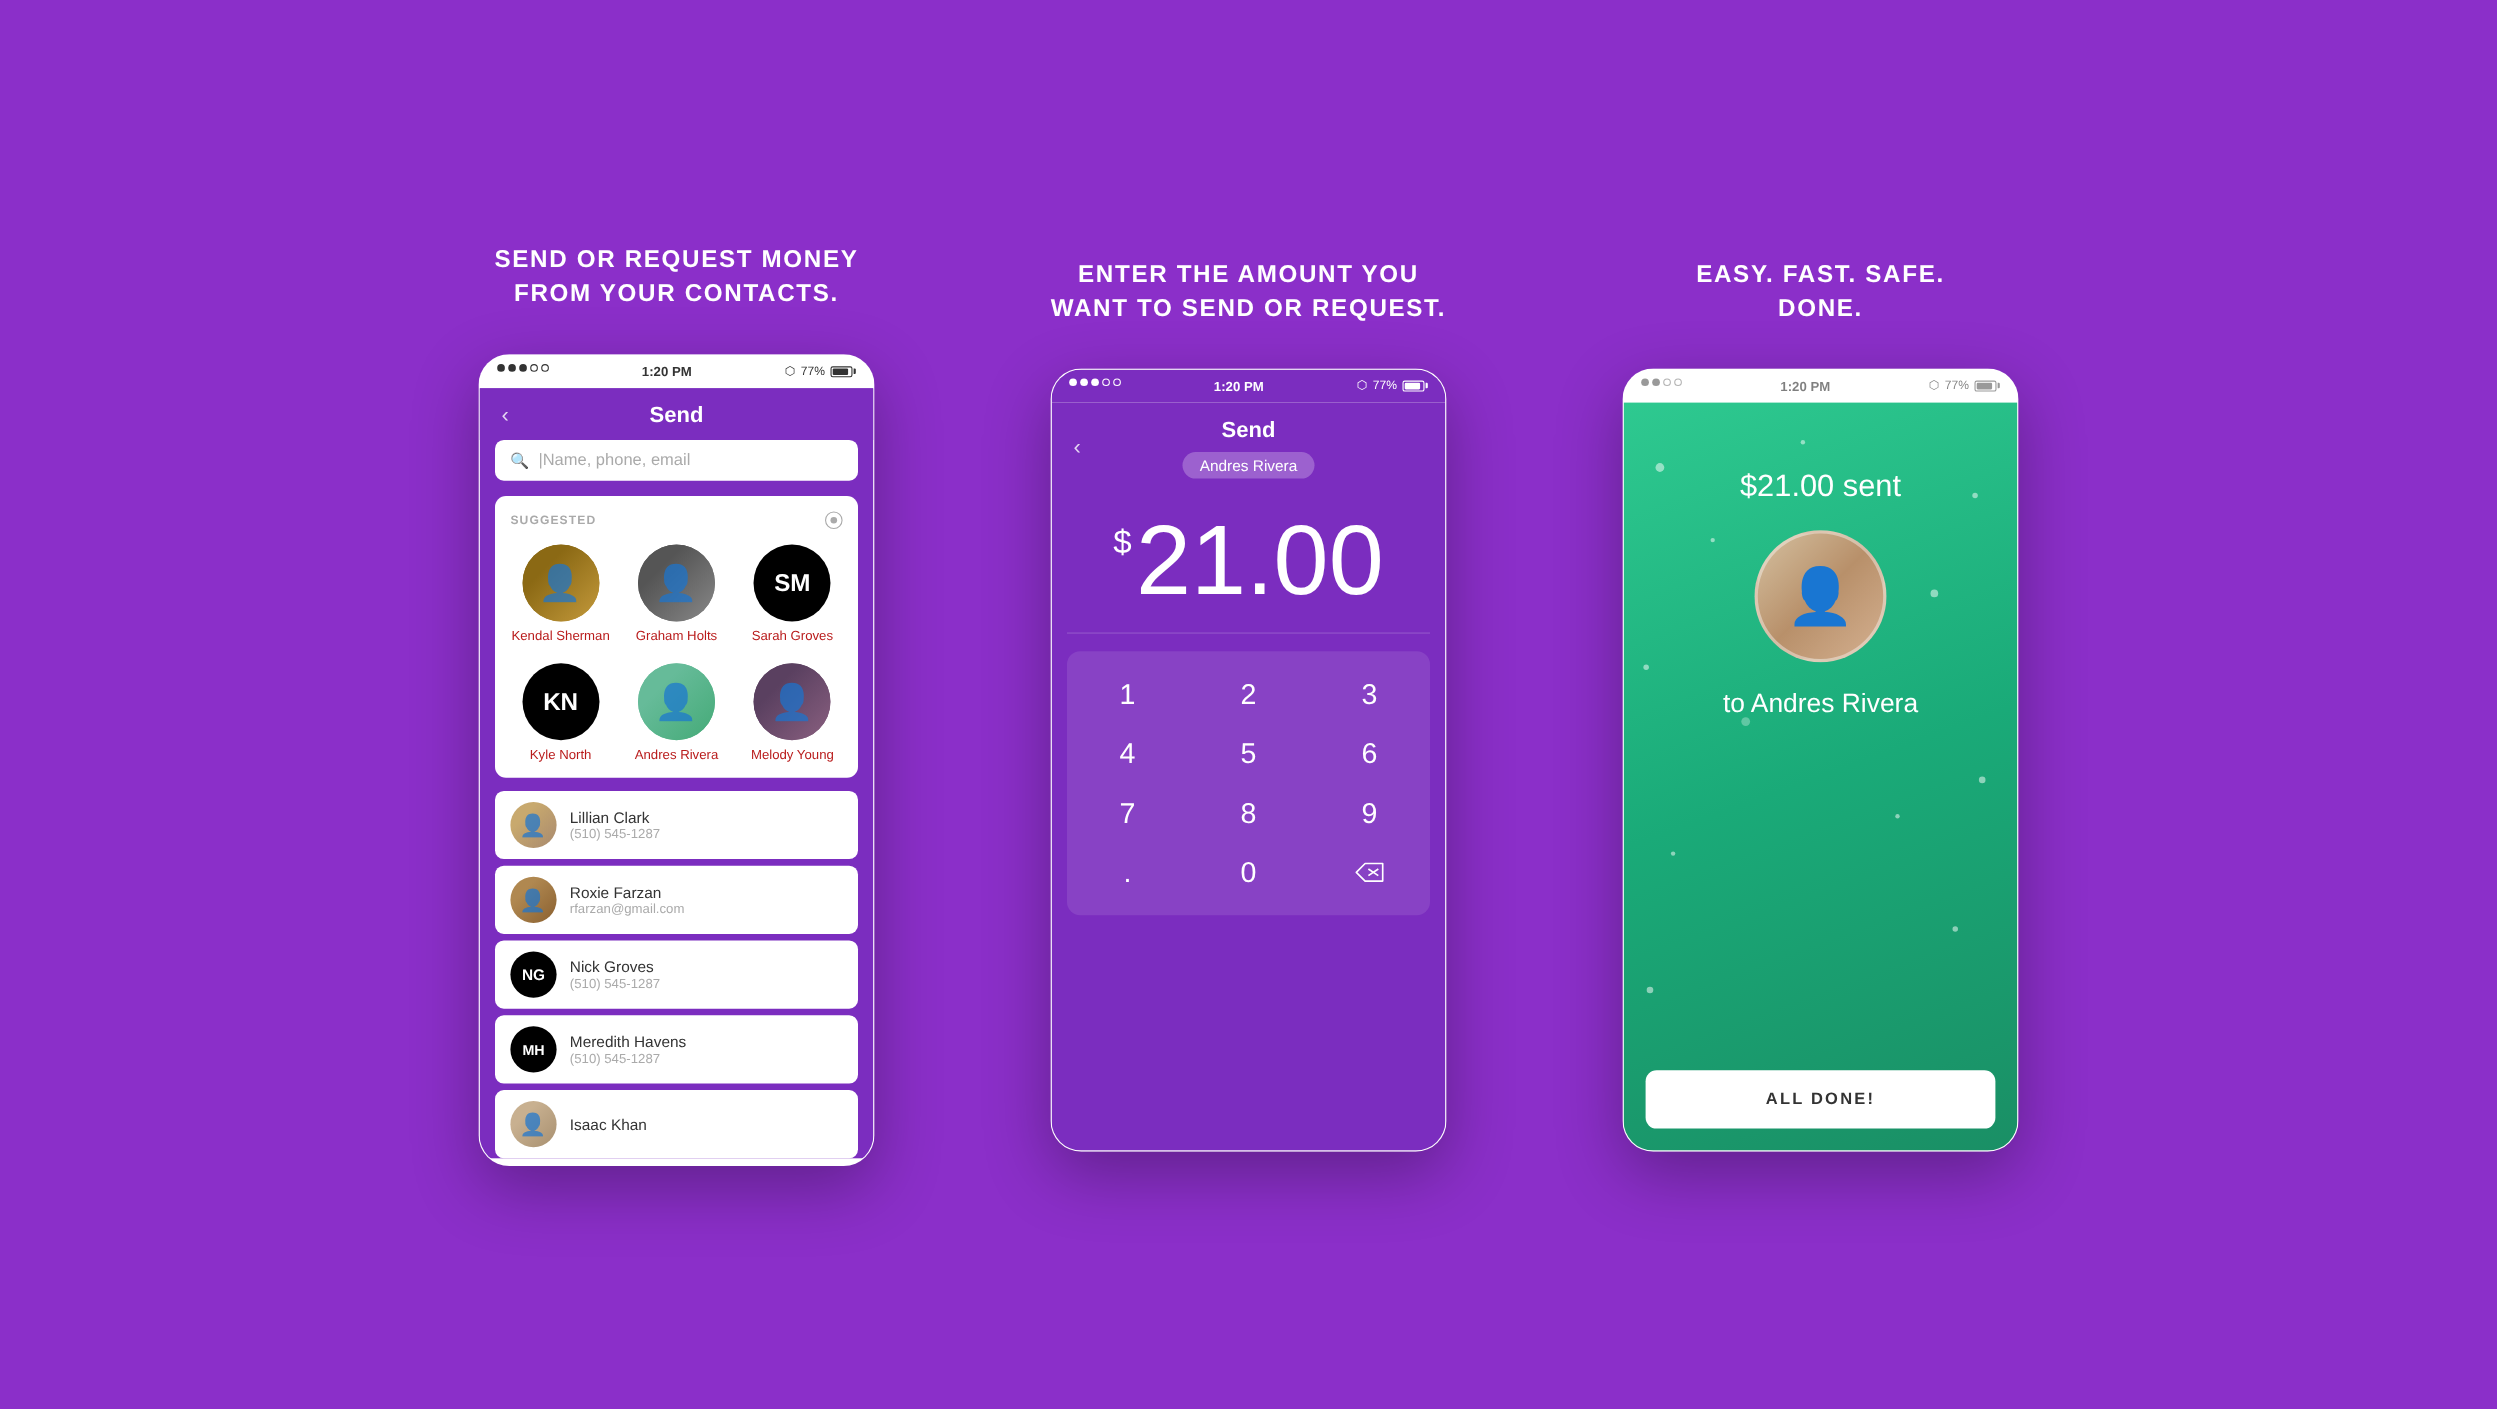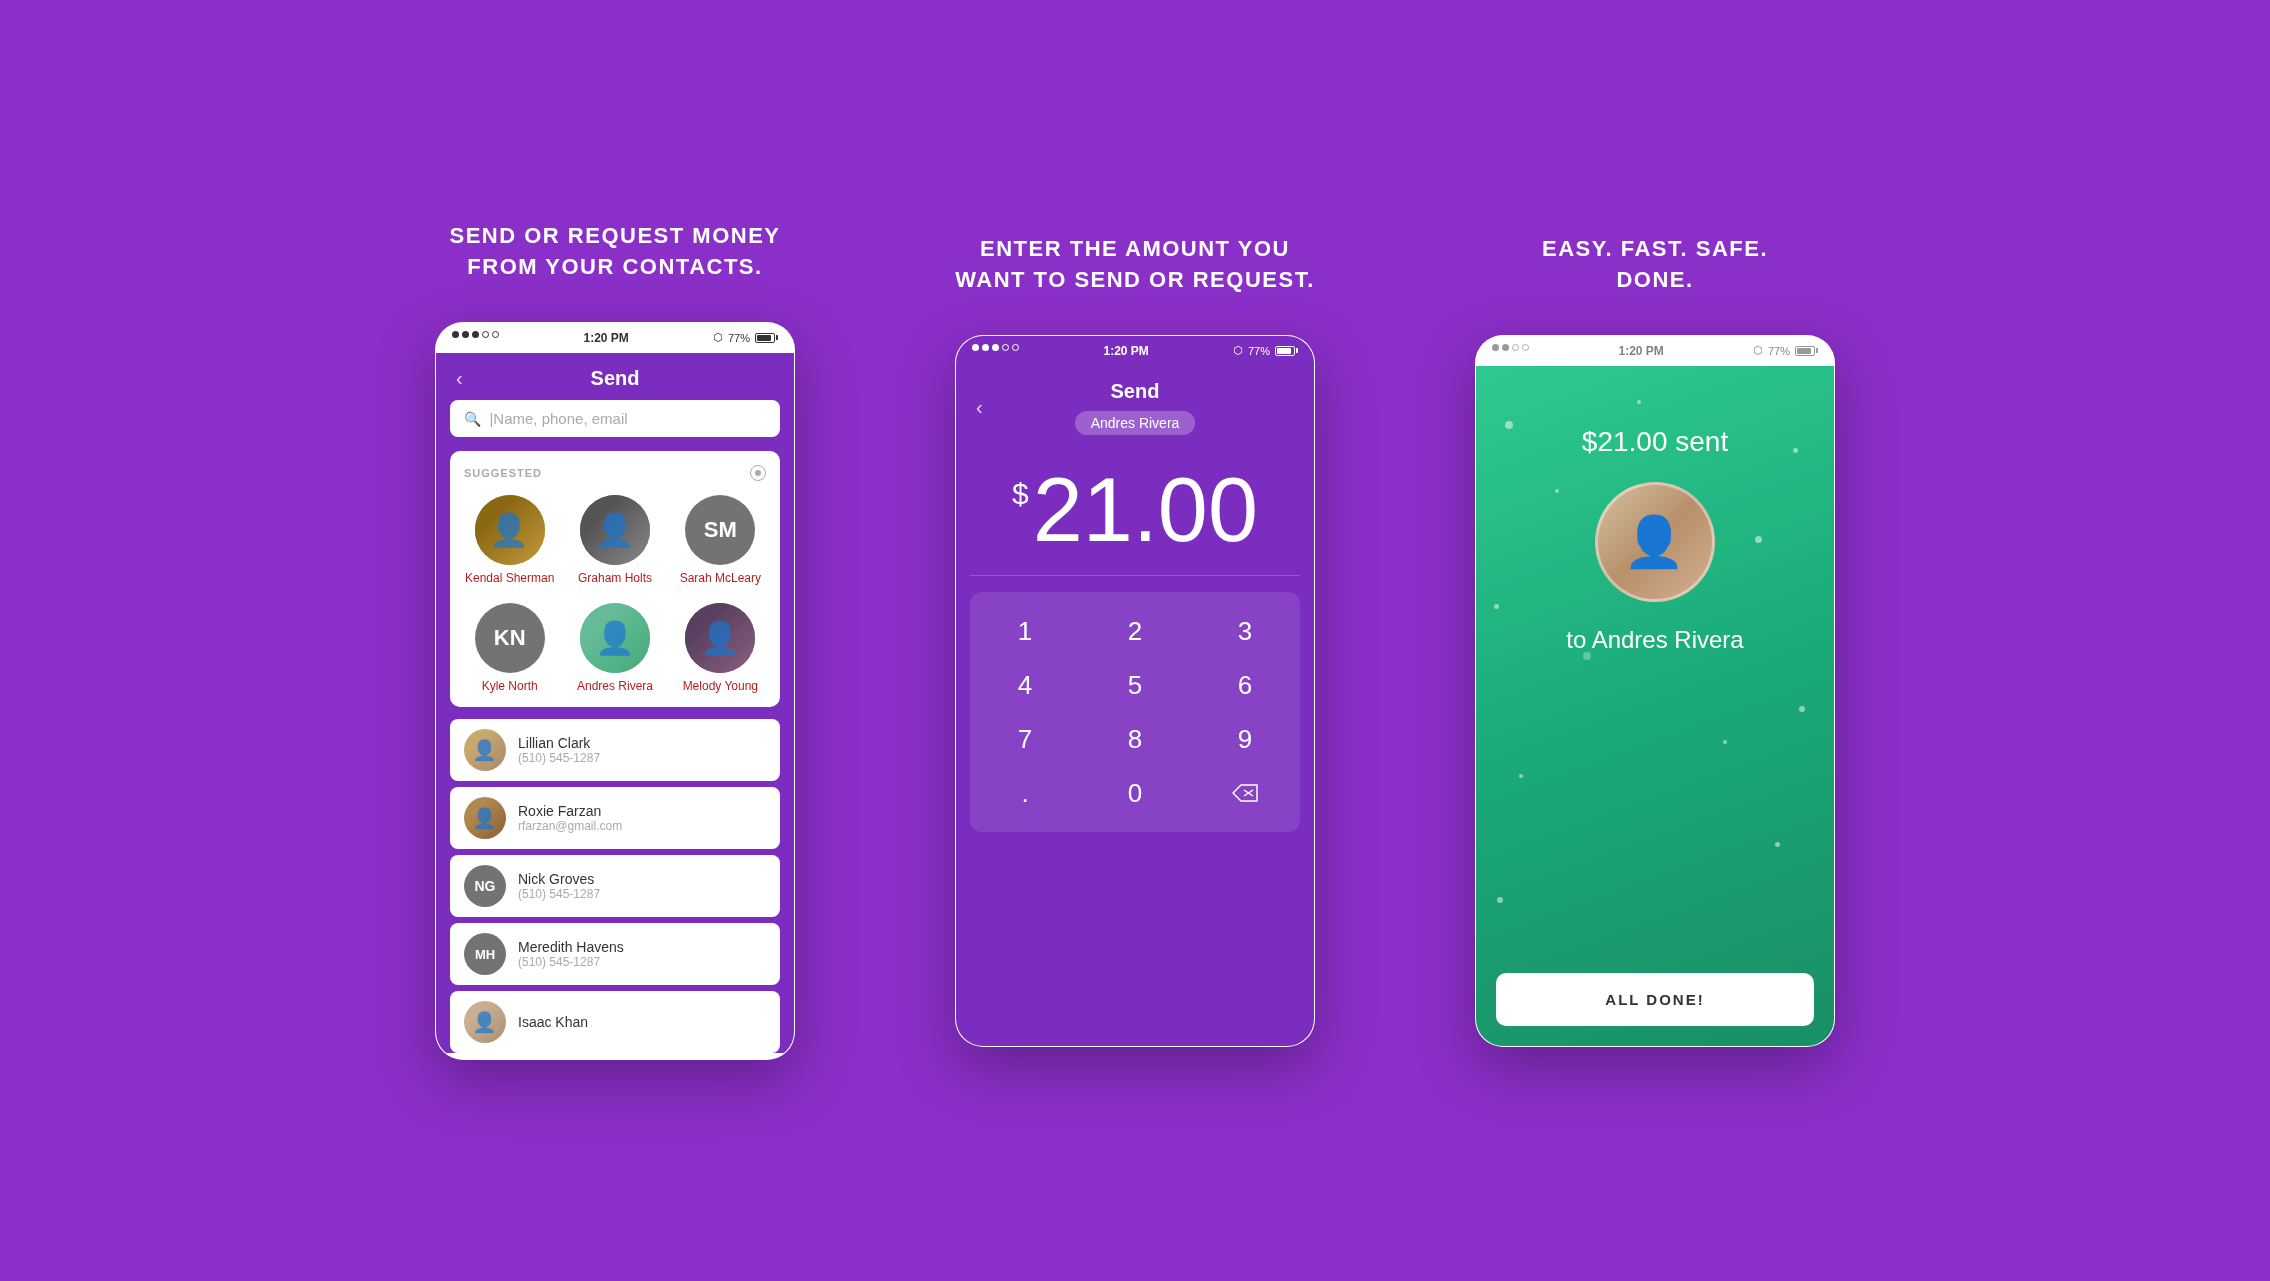--- a/index.html
+++ b/index.html
@@ -188,21 +188,21 @@
       font-weight: 600;
       color: white;
     }
     .contact-name {
       font-size: 12px;
       color: #b91c1c;
       text-align: center;
     }
 
     
-    .av-purple { background: #737373; }
+    .av-purple { background: #000000; }
 
     
     .av-kendal { background: linear-gradient(135deg, #8B6914 30%, #c49a3c 100%); }
     .av-graham { background: linear-gradient(135deg, #555 30%, #888 100%); }
     .av-andres { background: linear-gradient(135deg, #6B9 30%, #4a7 100%); }
     .av-lillian { background: linear-gradient(135deg, #c8a96e 30%, #a8896e 100%); }
     .av-roxie { background: linear-gradient(135deg, #b08850 30%, #8a6030 100%); }
     .av-melody { background: linear-gradient(135deg, #5a4060 30%, #8a6080 100%); }
     .av-isaac { background: linear-gradient(135deg, #c8b090 30%, #a89070 100%); }
 
@@ -472,21 +472,21 @@
 
             <div class="contact-item">
               <div class="contact-avatar av-graham">
                 <div class="human-shape"></div>
               </div>
               <span class="contact-name">Graham Holts</span>
             </div>
 
             <div class="contact-item">
               <div class="contact-avatar av-purple" style="font-size:22px;font-weight:600;">SM</div>
-              <span class="contact-name">Sarah McLeary</span>
+              <span class="contact-name">Sarah Groves</span>
             </div>
 
             <div class="contact-item">
               <div class="contact-avatar av-purple" style="font-size:22px;font-weight:600;">KN</div>
               <span class="contact-name">Kyle North</span>
             </div>
 
             <div class="contact-item">
               <div class="contact-avatar av-andres">
                 <div class="human-shape"></div>

